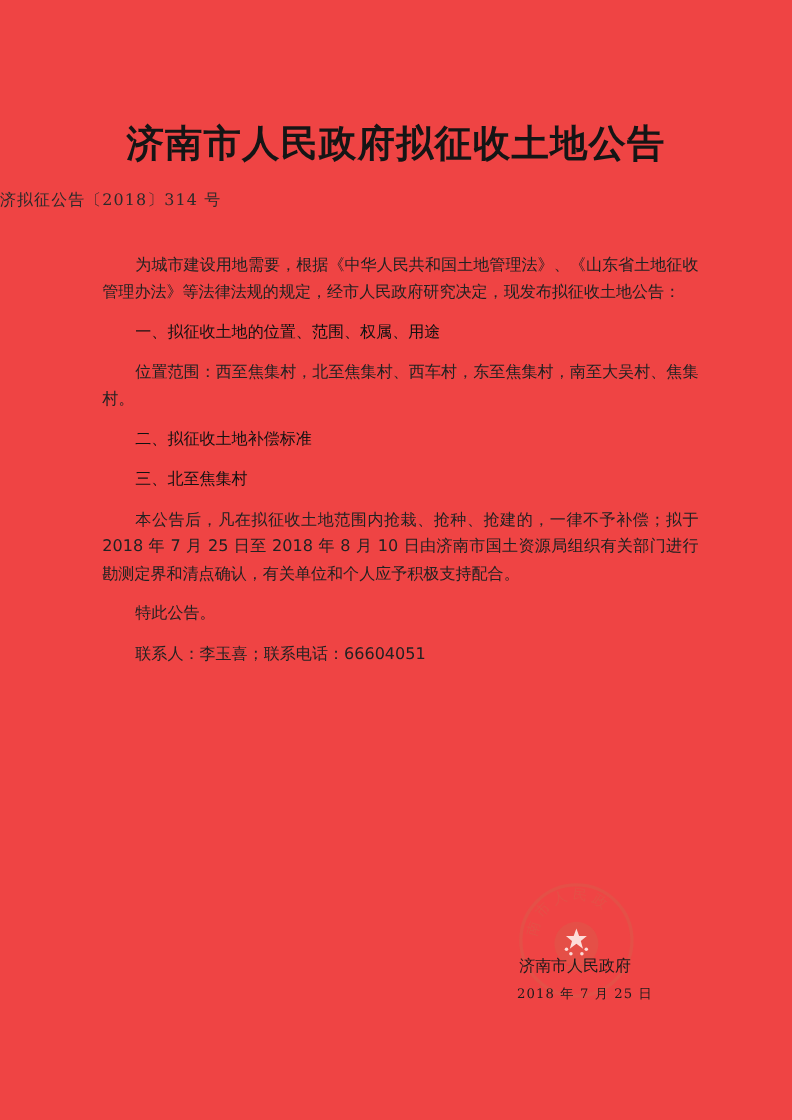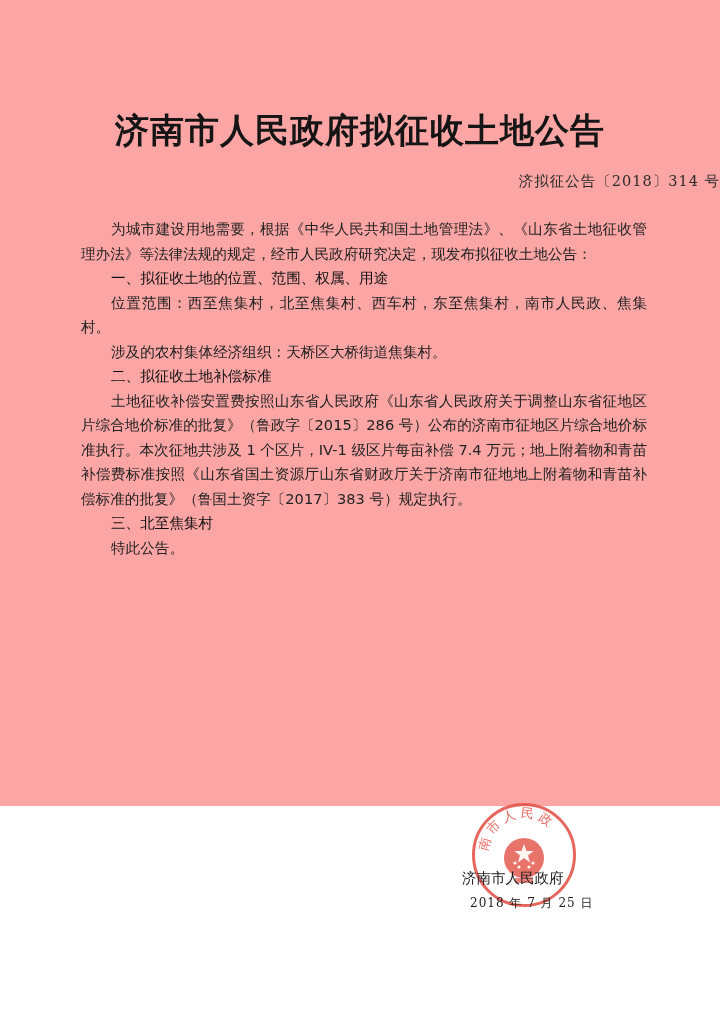--- a/index.html
+++ b/index.html
@@ -1,68 +1,68 @@
 <!DOCTYPE html>
 <html><head>
 <meta charset="utf-8">
 <style>
   html, body { margin: 0; padding: 0; }
   body {
     width: 720px; height: 1018px; background: #ffffff; position: relative; overflow: hidden;
     font-family: "DejaVu Serif", "Liberation Serif", serif; color: #1e1e1e;
   }
-  .page { position: absolute; left: 0; top: 0; width: 720px; height: 806px; background: #fca5a5; }
+  .page { position: absolute; left: 0; top: 0; width: 720px; height: 1018px; background: #ef4444; }
   .title {
     position: absolute; left: 0; width: 720px; top: 108px; text-align: center;
     font-size: 34px; font-weight: bold; letter-spacing: 1px; color: #151515;
     font-family: "DejaVu Serif", serif;
   }
   .docno {
-    position: absolute; left: 0; width: 720px; top: 172px; text-align: right;
+    position: absolute; left: 0; width: 720px; top: 172px; text-align: left;
     font-size: 14.5px; color: #2a2a2a; letter-spacing: 1px;
   }
   .body {
     position: absolute; left: 81px; top: 217px; width: 566px;
     font-size: 14.6px; line-height: 24.5px; color: #222;
     font-family: "DejaVu Sans", sans-serif;
   }
-  .body p { margin: 0; text-align: justify; text-justify: inter-character; }
+  .body p { margin: 12px; text-align: justify; text-justify: inter-character; }
   .ind { text-indent: 30px; }
   .h { font-weight: normal; padding-left: 0; text-indent: 30px; color: #111; }
   .line { text-indent: 30px; }
   .stamp {
     position: absolute; left: 472px; top: 803px; width: 104px; height: 104px;
     border-radius: 50%; border: 3px solid #e35248; box-sizing: border-box; opacity: 0.88;
   }
   .stamp svg { position: absolute; left: 0; top: 0; }
   .sign {
-    position: absolute; left: 462px; top: 869px; font-size: 14.5px; color: #1b1b1b;
+    position: absolute; left: 472px; top: 869px; font-size: 14.5px; color: #1b1b1b;
     letter-spacing: 0px; font-family: Liberation Serif, serif;
   }
   .date {
     position: absolute; left: 470px; top: 895px; font-size: 12px; color: #1b1b1b; letter-spacing: 1px;
     font-family: "DejaVu Serif", serif;
   }
 </style>
 </head>
 <body>
 
 <div class="page">
   <div class="title">济南市人民政府拟征收土地公告</div>
   <div class="docno">济拟征公告〔2018〕314 号</div>
 
   <div class="body">
     <p class="ind">为城市建设用地需要，根据《中华人民共和国土地管理法》、《山东省土地征收管理办法》等法律法规的规定，经市人民政府研究决定，现发布拟征收土地公告：</p>
     <p class="h">一、拟征收土地的位置、范围、权属、用途</p>
-    <p class="line">位置范围：西至焦集村，北至焦集村、西车村，东至焦集村，南市人民政、焦集村。</p>
-    <p class="line">涉及的农村集体经济组织：天桥区大桥街道焦集村。</p>
+    <p class="line">位置范围：西至焦集村，北至焦集村、西车村，东至焦集村，南至大吴村、焦集村。</p>
     <p class="h">二、拟征收土地补偿标准</p>
-    <p class="ind">土地征收补偿安置费按照山东省人民政府《山东省人民政府关于调整山东省征地区片综合地价标准的批复》（鲁政字〔2015〕286 号）公布的济南市征地区片综合地价标准执行。本次征地共涉及 1 个区片，IV-1 级区片每亩补偿 7.4 万元；地上附着物和青苗补偿费标准按照《山东省国土资源厅山东省财政厅关于济南市征地地上附着物和青苗补偿标准的批复》（鲁国土资字〔2017〕383 号）规定执行。</p>
     <p class="h">三、北至焦集村</p>
+    <p class="ind">本公告后，凡在拟征收土地范围内抢栽、抢种、抢建的，一律不予补偿；拟于 2018 年 7 月 25 日至 2018 年 8 月 10 日由济南市国土资源局组织有关部门进行勘测定界和清点确认，有关单位和个人应予积极支持配合。</p>
     <p class="line">特此公告。</p>
+    <p class="line">联系人：李玉喜；联系电话：66604051</p>
   </div>
 
   <div class="stamp">
     <svg width="98" height="98" viewBox="0 0 98 98">
       <defs>
         <path id="arc" d="M 14 56 A 36 36 0 1 1 84 56"></path>
       </defs>
       <text font-size="13" fill="#e35248" font-family="DejaVu Sans, sans-serif" letter-spacing="4">
         <textPath href="#arc" startOffset="8%">南市人民政</textPath>
       </text>

